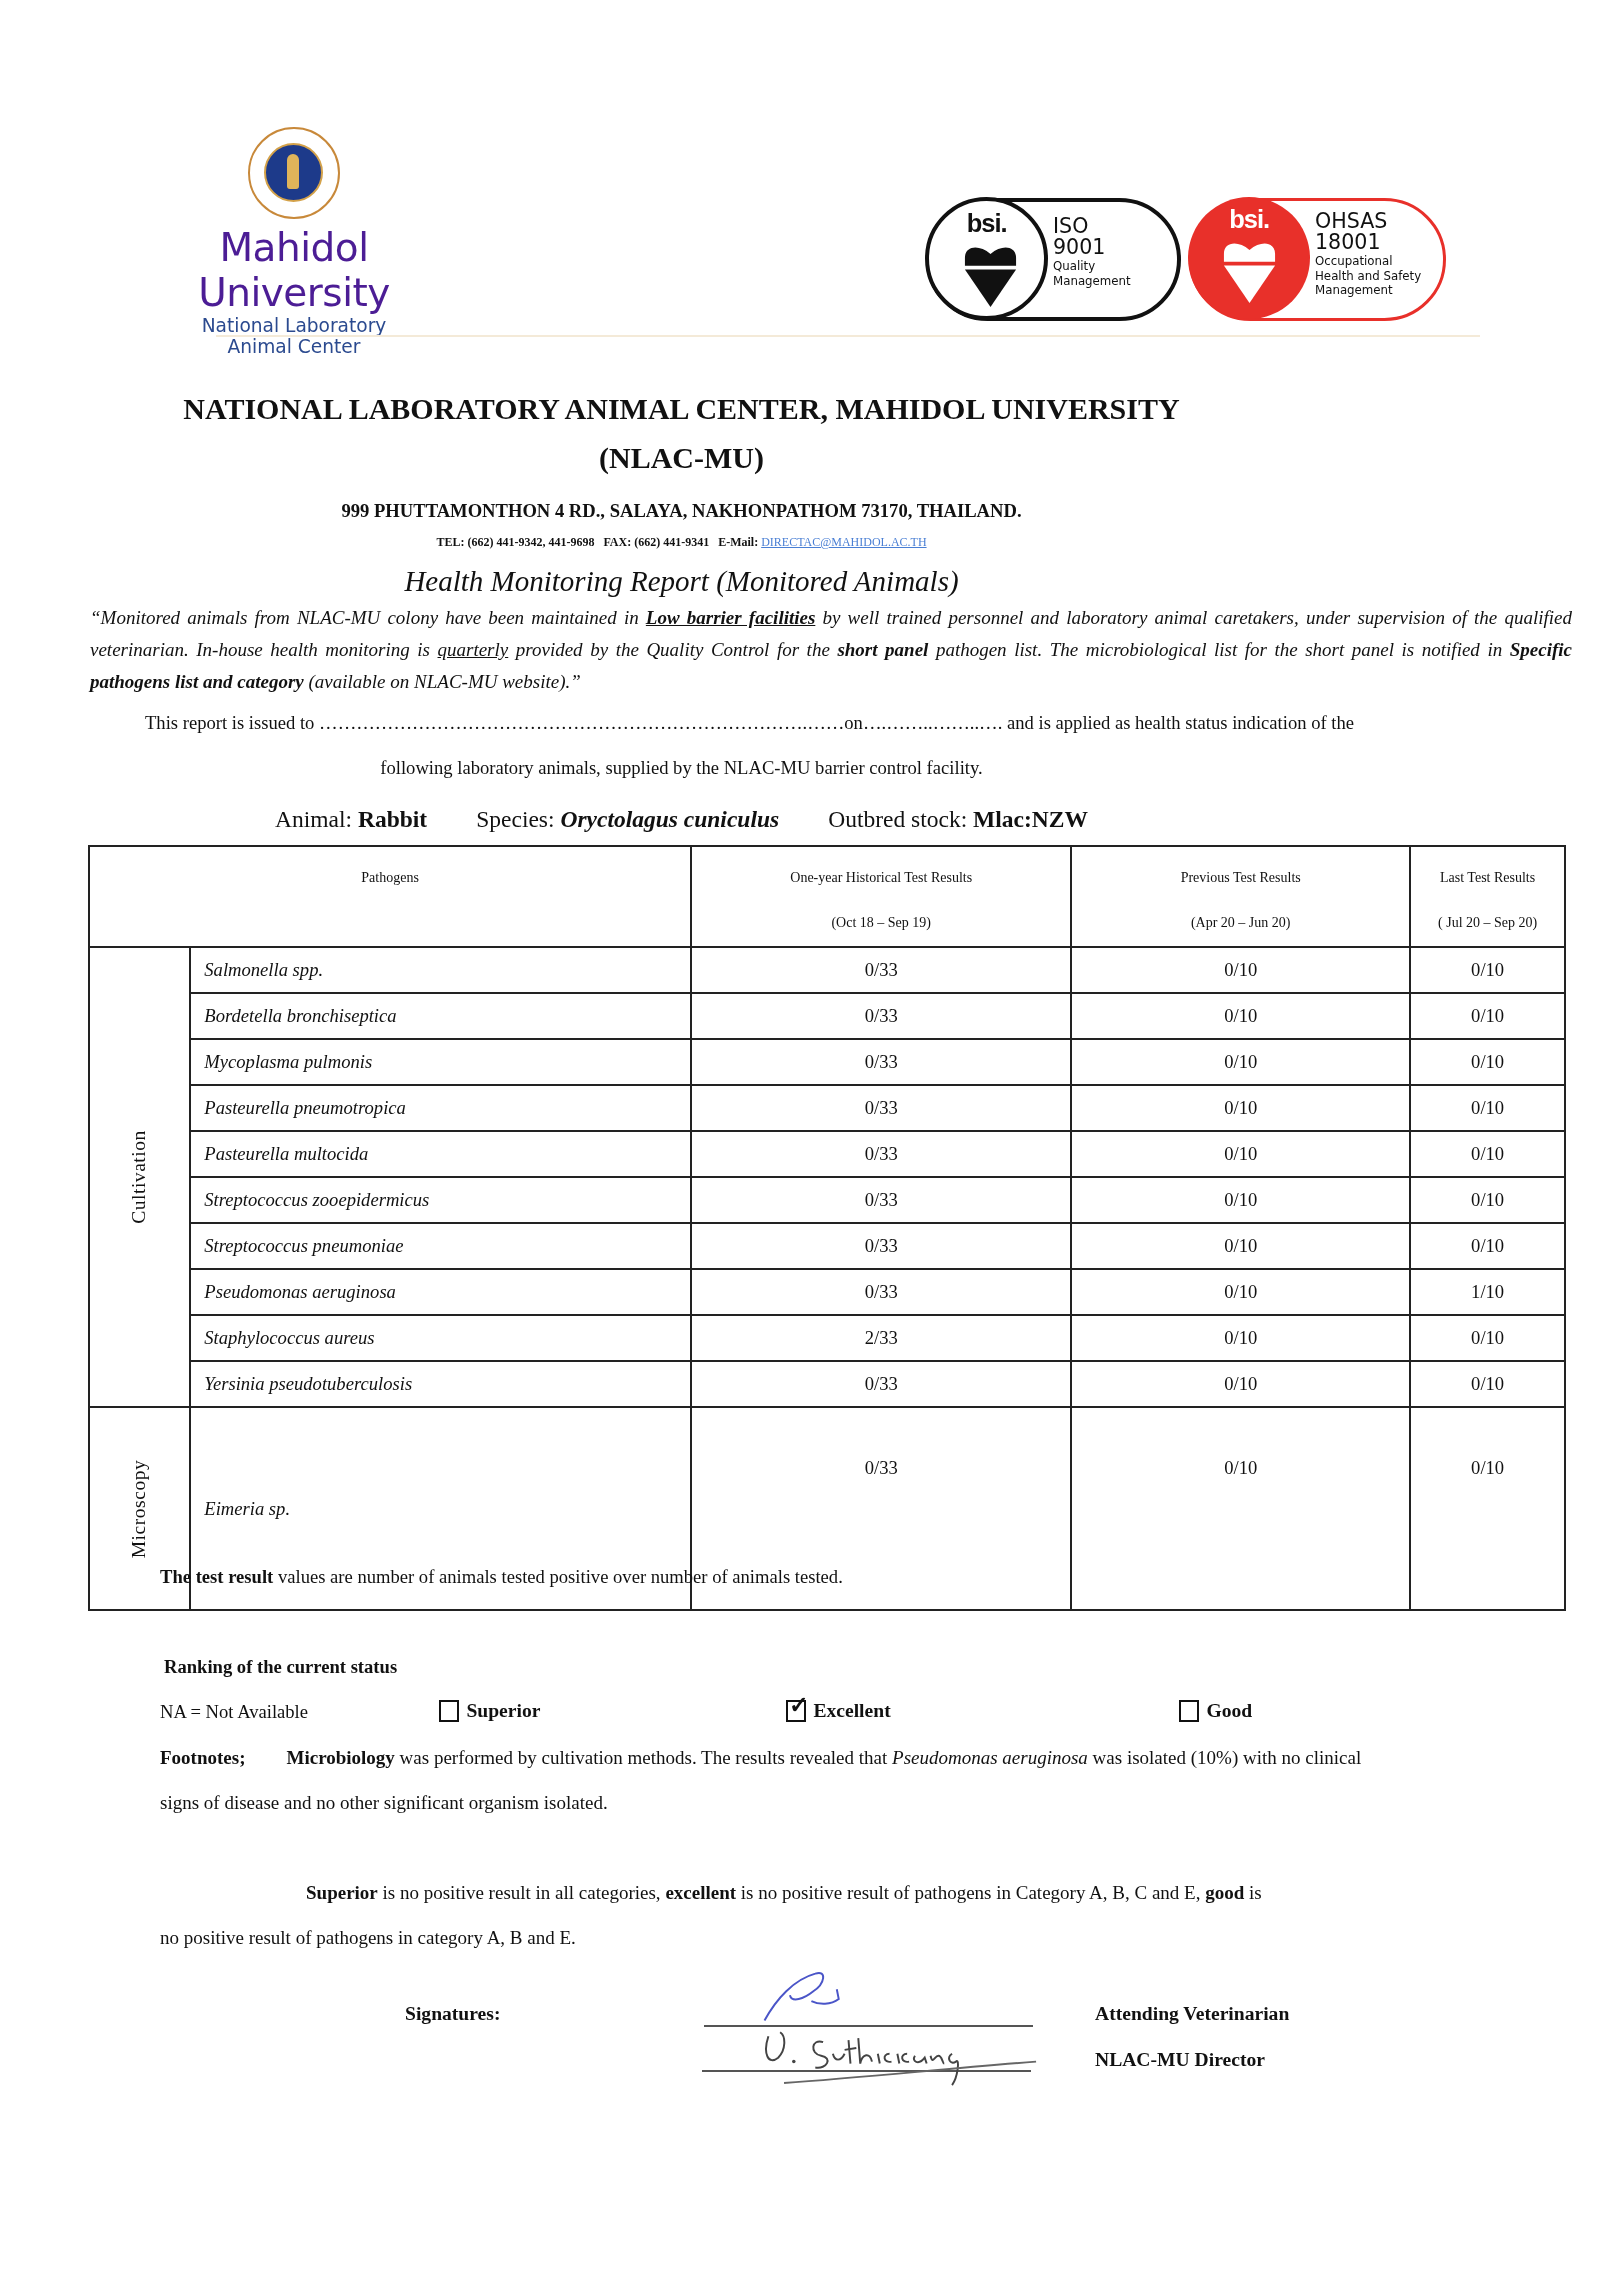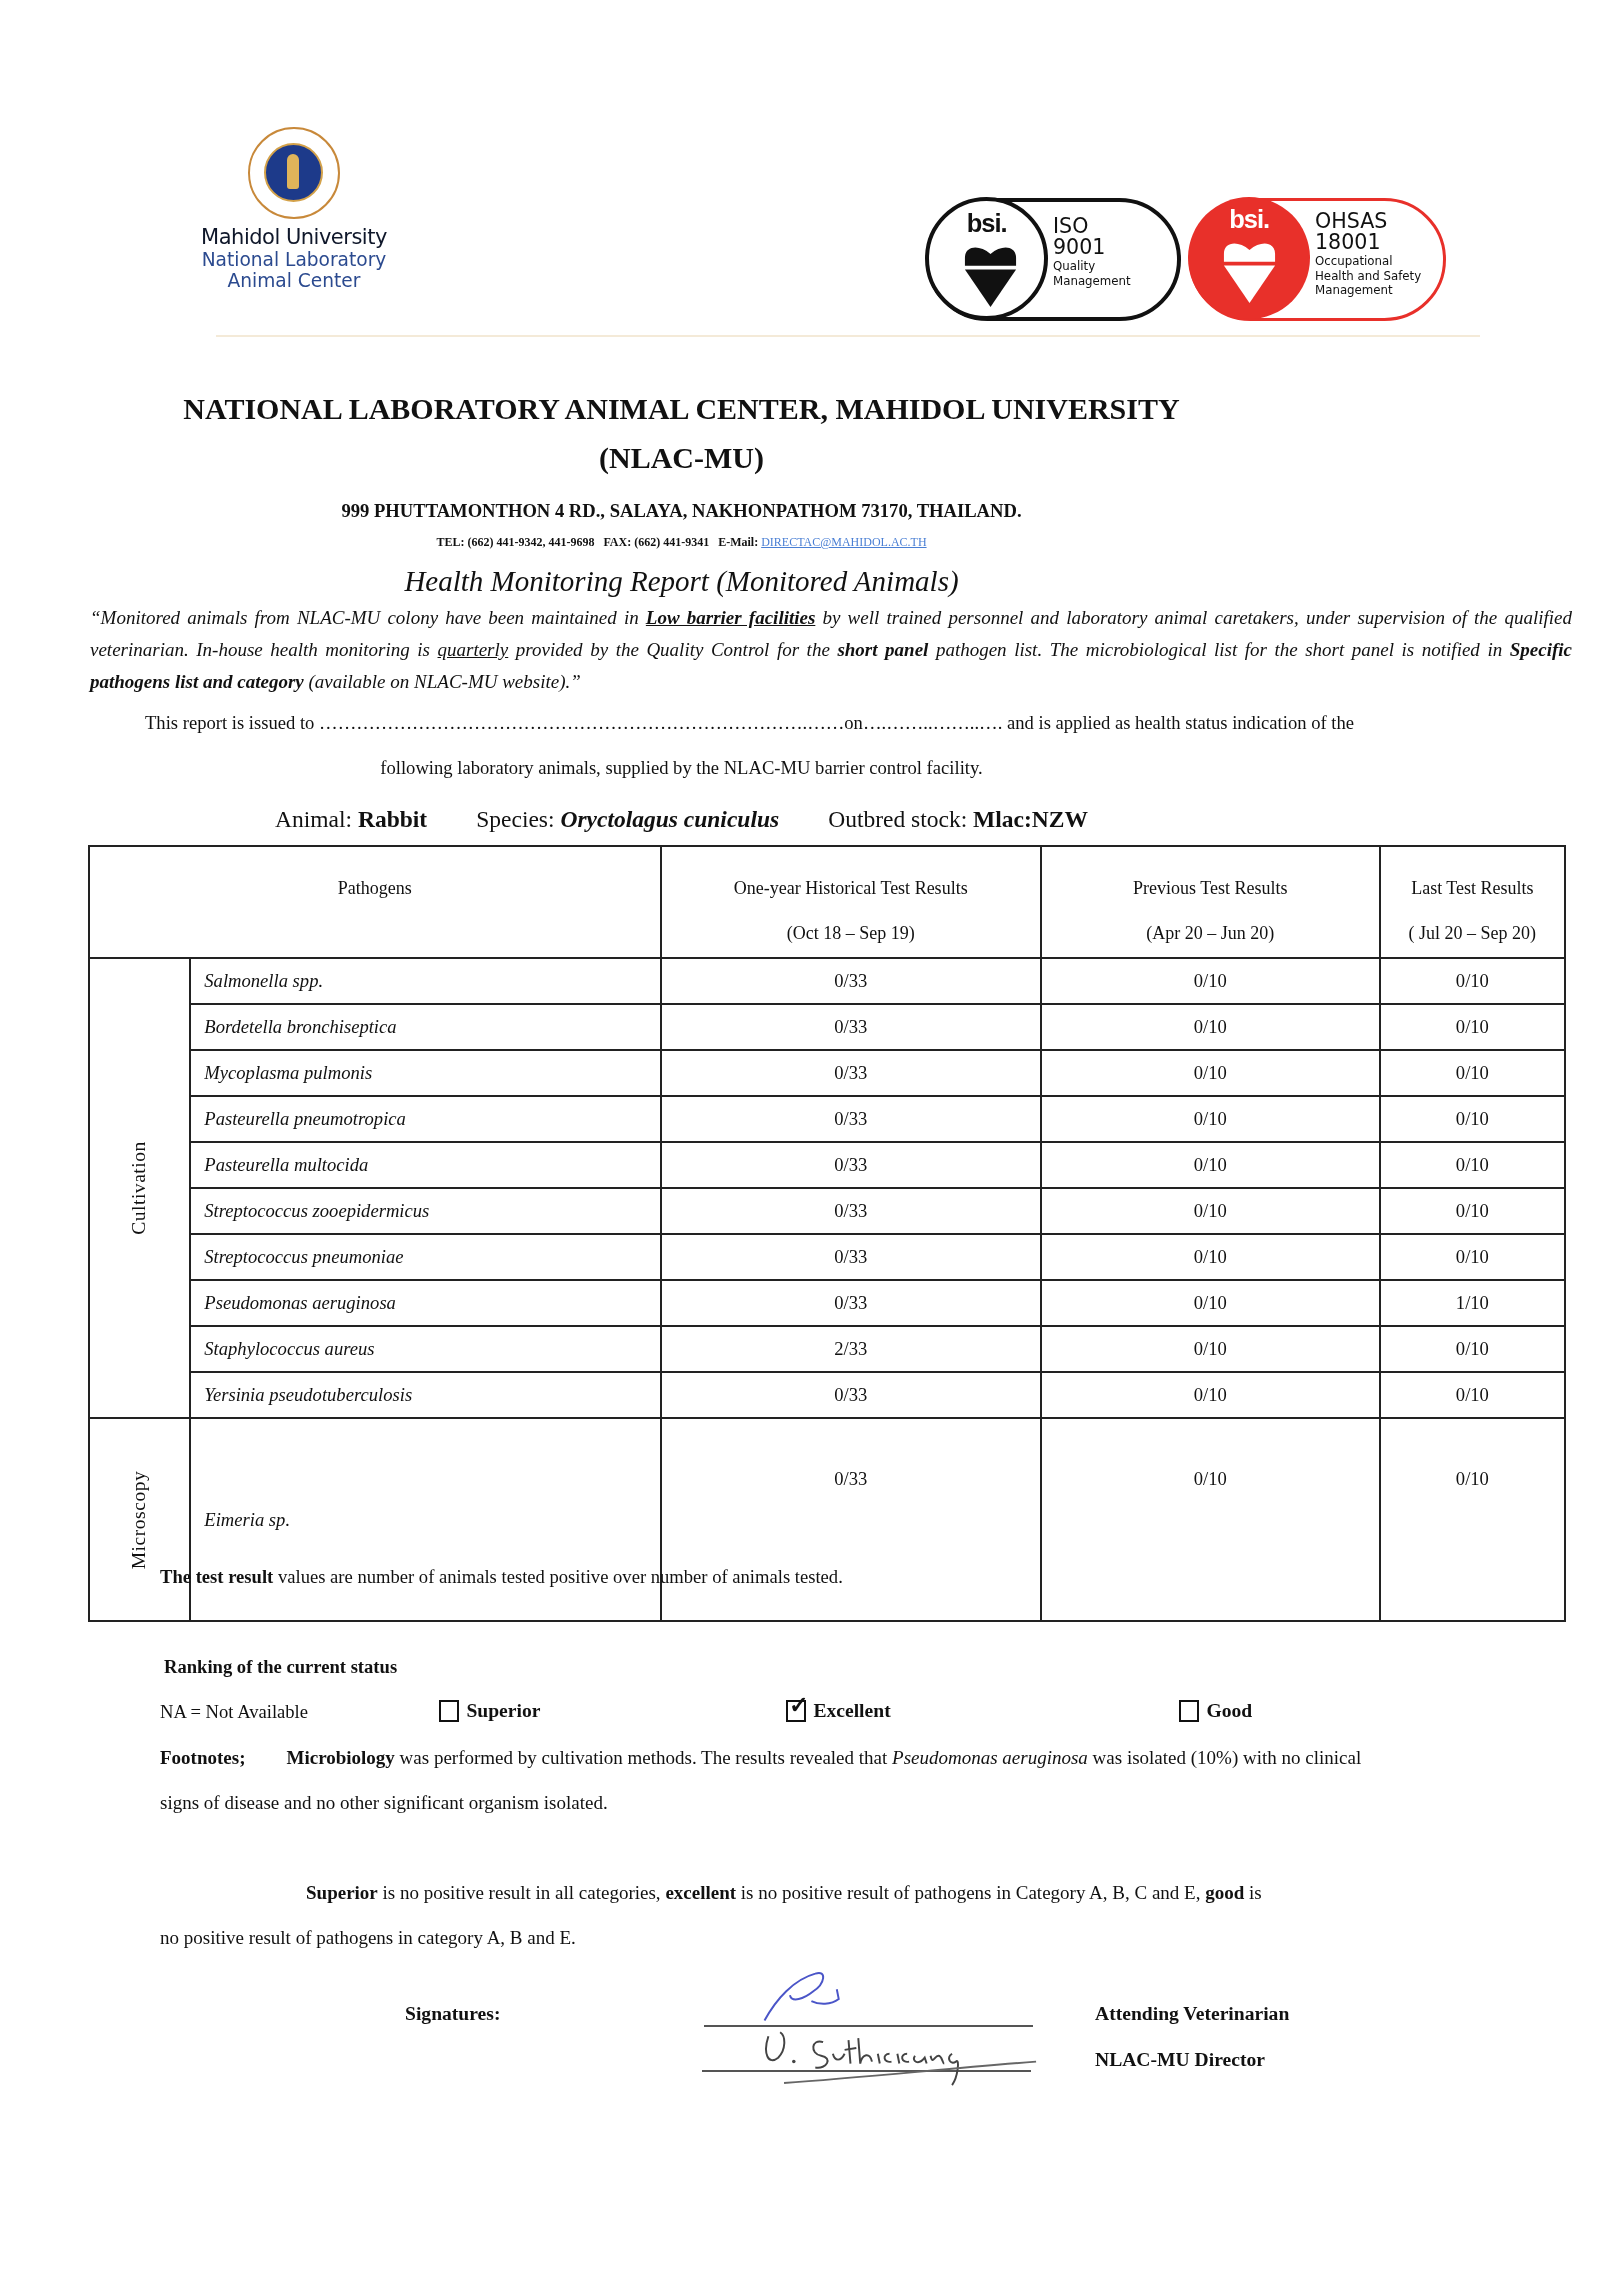--- a/index.html
+++ b/index.html
@@ -4,21 +4,21 @@
 <style>
   html, body { margin:0; padding:0; background:#ffffff; }
   body { width:1621px; height:2292px; position:relative; overflow:hidden; font-family:"Liberation Serif", serif; color:#111; }
   .abs { position:absolute; }
 
   
   .mu-logo { left:147px; top:127px; width:294px; text-align:center; }
   .seal { width:92px; height:92px; margin:0 auto; border-radius:50%; border:2.9px solid #c8893a; background:#fff; position:relative; box-sizing:border-box; }
   .seal .inner { position:absolute; left:13.7px; top:13.7px; width:59px; height:59px; border-radius:50%; background:#1d3a8a; border:2px solid #d4a24a; box-sizing:border-box; }
   .seal .crest { position:absolute; left:21.6px; top:9.8px; width:11.8px; height:35px; background:#e0b45a; border-radius:5.9px 5.9px 2.9px 2.9px; }
-  .mu-name { font-family:"DejaVu Sans", sans-serif; color:#0f172a; font-size:21px; margin-top:5.9px; letter-spacing:-0.5px; }
+  .mu-name { font-family:"DejaVu Sans", sans-serif; color:#4c1d95; font-size:39px; margin-top:5.9px; letter-spacing:-0.5px; }
   .mu-sub { font-family:"DejaVu Sans", sans-serif; color:#2b4a8f; font-size:18.6px; line-height:21.6px; }
 
   .badge { top:198px; height:123px; border-radius:62px; box-sizing:border-box; }
   .badge-iso { left:926px; width:255px; border:4.9px solid #111; }
   .badge-ohsas { left:1189px; width:257px; border:3.9px solid #e8302a; }
   .badge .circle { position:absolute; left:-4.9px; top:-4.9px; width:123px; height:123px; border-radius:50%; box-sizing:border-box; }
   .badge-iso .circle { border:4.9px solid #111; background:#fff; }
   .badge-ohsas .circle { left:-3.9px; top:-3.9px; width:122px; height:122px; background:#e8302a; }
   .bsi { position:absolute; top:7.8px; width:100%; text-align:center; font-family:Liberation Sans, sans-serif; font-size:25.5px; font-weight:bold; letter-spacing:-1px; }
   .badge-iso .bsi { color:#111; }
@@ -44,21 +44,21 @@
   .para u { text-decoration:underline; }
 
   .issued { left:145px; top:712px; width:1392px; font-size:18.6px; }
   .following { top:757px; font-size:18.6px; }
   .animal-line { top:806px; font-size:23.5px; }
   .animal-line span.part { margin:0 21.6px; }
 
   
   table.results { position:absolute; left:88px; top:845px; width:1478px; border-collapse:collapse; font-size:18.6px; }
   table.results td, table.results th { border:2px solid #222; text-align:center; font-weight:normal; }
-  table.results th { height:88px; vertical-align:top; padding-top:19px; line-height:45px; font-size:18px; }
+  table.results th { height:88px; vertical-align:top; padding-top:8px; line-height:45px; font-size:14px; }
   table.results td { height:42px; }
   table.results td.pname { text-align:left; padding-left:13.7px; font-style:italic; }
   table.results td.cat { width:67px; padding:0; }
   .vtext { display:inline-block; transform:rotate(-90deg); white-space:nowrap; font-size:19.6px; letter-spacing:0.5px; }
   tr.micro td { height:151px; }
   tr.micro td.val { vertical-align:top; padding-top:49px; }
 
   
   .note1 { left:160px; top:1566px; font-size:18.6px; }
   .note2 { left:160px; top:1701px; font-size:18.6px; }

